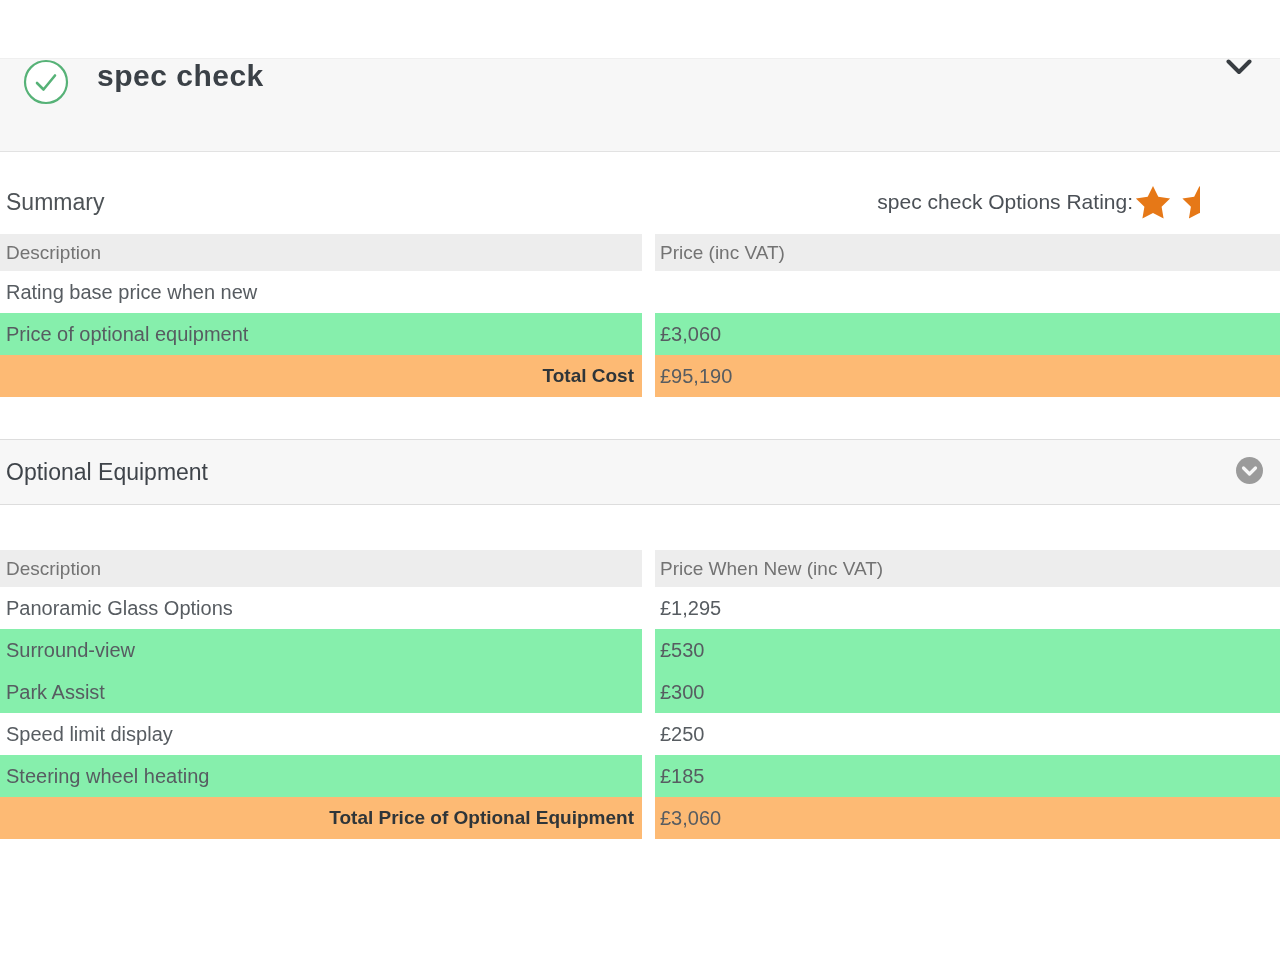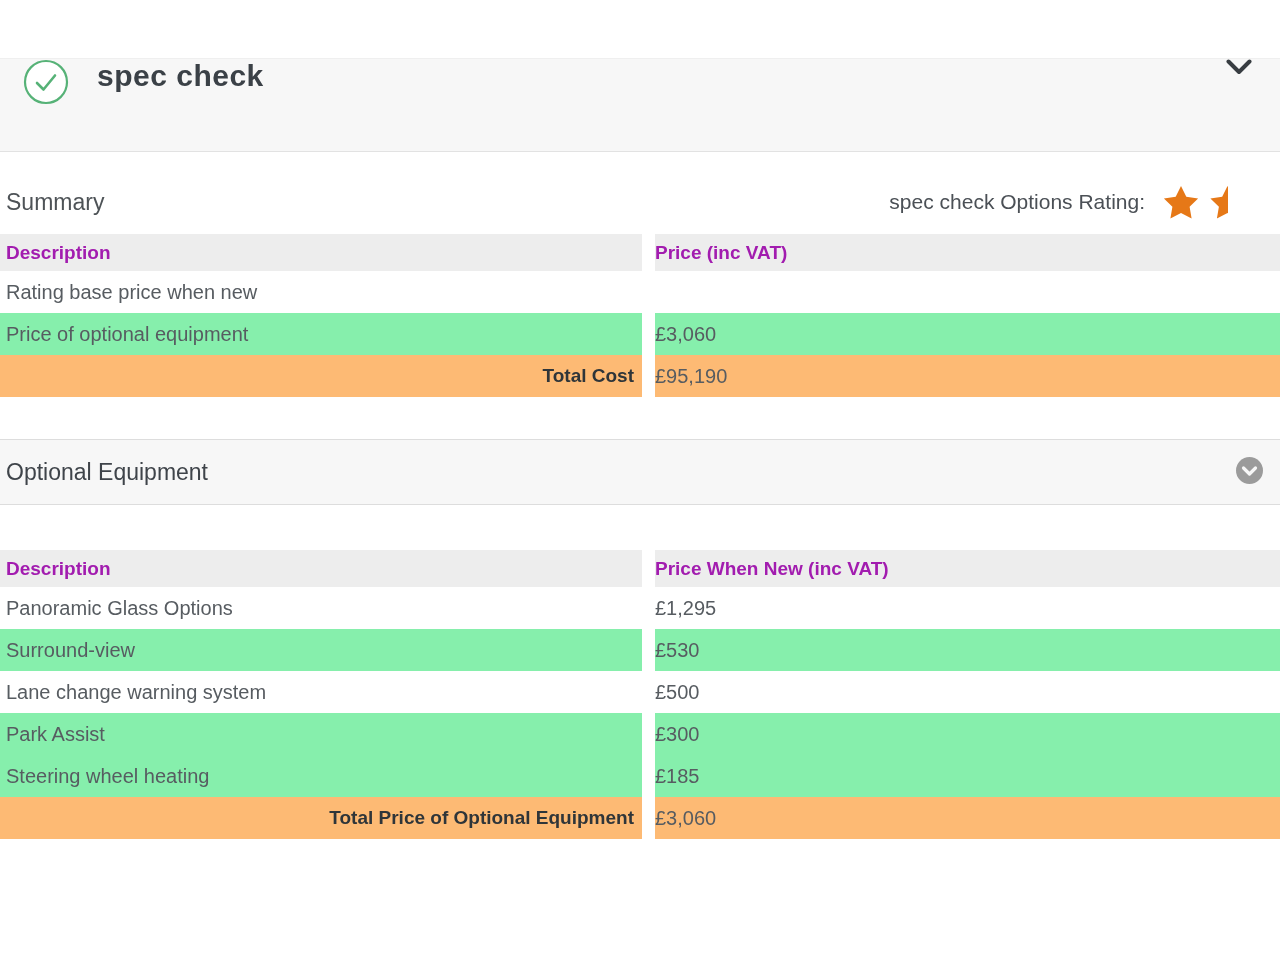--- a/index.html
+++ b/index.html
@@ -21,32 +21,32 @@
   .check-circle circle{stroke:var(--check_green);}
   .check-circle path{stroke:var(--check_green);}
   .top-chevron path{stroke:var(--chevron_dark);}
 
   
   .section-head{
     display:flex;align-items:center;justify-content:space-between;
     padding:30px 0 0 6px;height:40px;text-align:right;
   }
   .section-head .h{font-size:23px;font-weight:400;color:#4e5357;margin:0;}
-  .rating{display:flex;align-items:center;gap:16px;margin-right:52px;}
+  .rating{display:flex;align-items:center;margin-right:80px;}
   .rating .lbl{font-size:21px;color:#4b5056;}
   .stars{display:flex;align-items:center;gap:7px;}
 
   
   .tbl{margin-top:12px;}
   .tr{display:flex;}
   .cell{display:flex;align-items:center;box-sizing:border-box;}
   .c1{width:642px;padding-left:6px;margin-right:13px;}
-  .c2{flex:1;text-align:right;}
+  .c2{flex:1;padding-left:5px;text-align:right;}
   .thead{height:37px;}
-  .thead .cell{background:#ededed;font-weight:700;font-size:19px;color:#a21caf;}
+  .thead .cell{background:#ededed;font-weight:400;font-size:19px;color:#737373;}
   .trow{height:42px;font-size:20px;color:#575c61;}
   .trow.alt .cell{background:#86efac;}
   .trow.total .cell{background:#fdba74;}
   .trow.total .c1{justify-content:flex-end;padding-right:8px;font-weight:700;font-size:19px;color:#2f3539;}
 
   
   .oe-bar{
     margin-top:42px;height:64px;background:#f7f7f7;
     border-top:1px solid #dddddd;border-bottom:1px solid #dddddd;
     display:flex;align-items:center;justify-content:space-between;
@@ -135,30 +135,30 @@
         <div class="tr trow">
           <div class="cell c1">Panoramic Glass Options</div>
           <div class="cell c2">£1,295</div>
         </div>
 
         <div class="tr trow alt">
           <div class="cell c1">Surround-view</div>
           <div class="cell c2">£530</div>
         </div>
 
-        <div class="tr trow">
-          <div class="cell c1">Lane change warning system</div>
-          <div class="cell c2">£500</div>
-        </div>
 
         <div class="tr trow alt">
           <div class="cell c1">Park Assist</div>
           <div class="cell c2">£300</div>
         </div>
 
+        <div class="tr trow">
+          <div class="cell c1">Speed limit display</div>
+          <div class="cell c2">£250</div>
+        </div>
 
         <div class="tr trow alt">
           <div class="cell c1">Steering wheel heating</div>
           <div class="cell c2">£185</div>
         </div>
       </div>
     <div class="tr trow total">
       <div class="cell c1">Total Price of Optional Equipment</div>
       <div class="cell c2">£3,060</div>
     </div>

